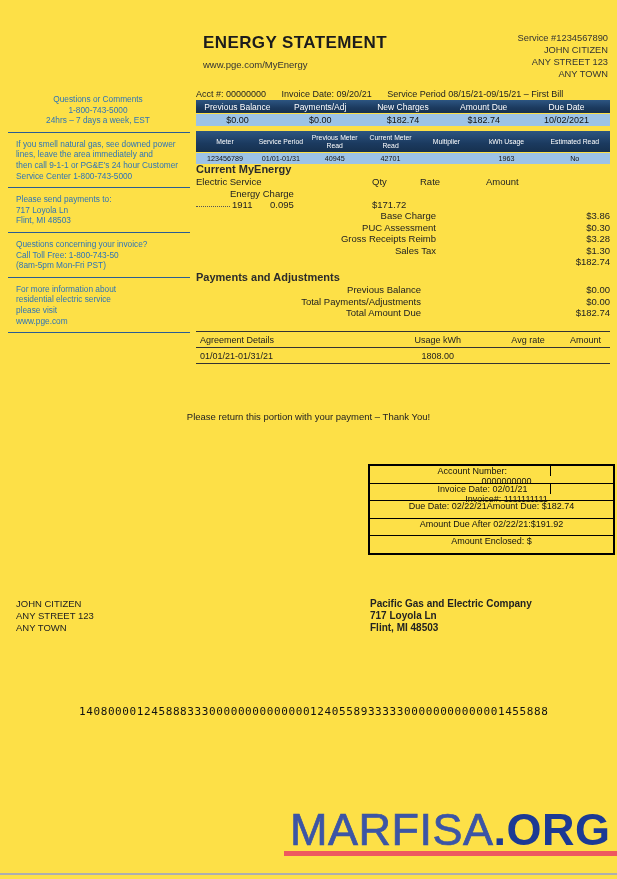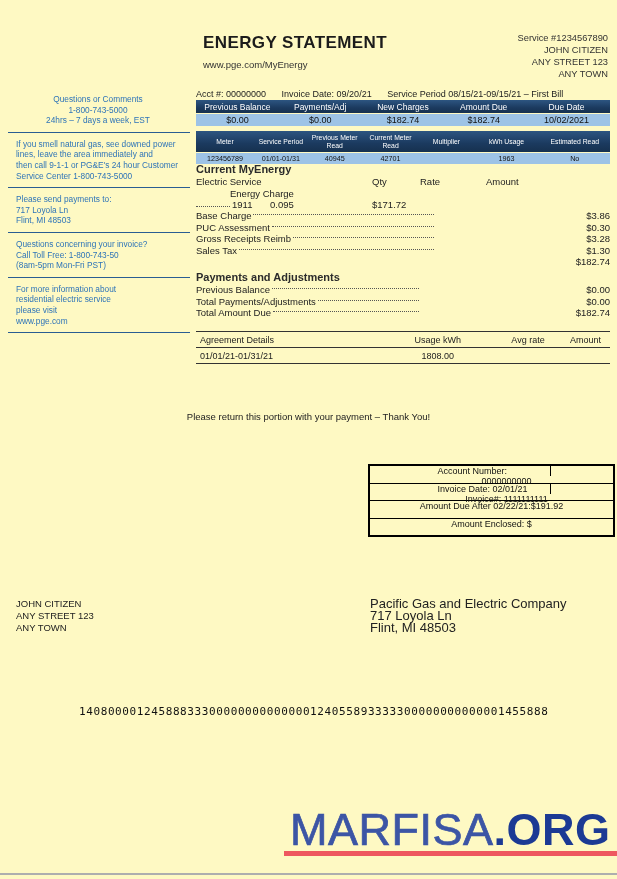--- a/index.html
+++ b/index.html
@@ -1,16 +1,16 @@
 <!DOCTYPE html>
 <html><head>
 <meta charset="utf-8">
 <style>
   html,body{margin:0;padding:0;background:#e9e9e9;}
-  .page{position:relative;width:617px;height:879px;background:#fef9c3;overflow:hidden;
+  .page{position:relative;width:617px;height:879px;background:#fde047;overflow:hidden;
         font-family:"Liberation Sans", sans-serif;color:#222;margin:0 auto;}
   
   .doc-title{position:absolute;left:203px;top:33px;font-size:17px;font-weight:bold;color:#1c1c1c;letter-spacing:.4px;}
   .doc-site{position:absolute;left:203px;top:59px;font-size:9.5px;color:#333;}
   .svc-block{position:absolute;right:9px;top:32px;text-align:right;font-size:9.3px;line-height:12px;color:#333;}
   
   .sidebar{position:absolute;left:8px;top:94px;width:182px;font-size:8.3px;line-height:10.6px;color:#2e74b8;}
   .sb-center{text-align:center;}
   .sb-div{border-top:1px solid #2a5d92;margin:6px 0 6px 0;}
   .sb-block{padding-left:8px;padding-right:2px;}
@@ -35,21 +35,21 @@
   .sec-title{font-size:11px;font-weight:bold;color:#2b2b2b;height:13px;}
   .es-row{position:relative;height:12px;}
   .es-row .col{position:absolute;top:0;}
   .energy-lbl{margin-left:34px;height:11px;}
   .energy-line{position:relative;height:11px;}
   .energy-line .pdots{position:absolute;left:0;top:7px;width:34px;border-bottom:1.6px dotted #555;}
   .energy-line .q{position:absolute;left:36px;}
   .energy-line .r{position:absolute;left:74px;}
   .energy-line .a{position:absolute;left:176px;}
   .crow{display:flex;align-items:baseline;height:11.6px;}
-  .crow .lwrap{display:flex;width:240px;align-items:center;}
+  .crow .lwrap{display:flex;width:240px;align-items:flex-end;flex-direction:column;}
   .crow .lbl{white-space:nowrap;}
   .crow .dots{flex:1;border-bottom:1.6px dotted #555;margin:0 2px 2px 2px;}
   .crow .sp{flex:1;}
   .crow .amt{text-align:right;white-space:nowrap;}
   .crow.pay .lwrap{width:225px;}
   .subtotal{display:flex;justify-content:flex-end;height:11.6px;}
   .pay-title{margin-top:3px;}
   
   .agreement{position:absolute;left:196px;top:331px;width:414px;font-size:9px;color:#222;}
   .ag-head{display:flex;border-top:1.4px solid #333;border-bottom:1.4px solid #333;padding:3px 0 2px 0;}
@@ -62,21 +62,21 @@
   .return-note{position:absolute;left:0;top:411px;width:617px;text-align:center;font-size:9.5px;color:#222;}
   
   .stub{position:absolute;left:368px;top:464px;width:243px;border:2px solid #000;font-size:9px;color:#111;}
   .stub-row{display:flex;height:16.5px;align-items:center;border-bottom:1.5px solid #000;flex-direction:column;}
   .stub-row:last-child{border-bottom:none;}
   .stub .cl{width:112px;padding-left:5px;border-right:1.5px solid #000;height:100%;display:flex;align-items:center;}
   .stub .cr{flex:1;padding-left:6px;margin-left:24px;}
   .stub .spread{display:flex;flex:1;justify-content:space-between;padding:0 5px;}
   
   .mail-left{position:absolute;left:16px;top:598px;font-size:9.5px;line-height:12px;color:#222;}
-  .mail-right{position:absolute;left:370px;top:598px;font-size:13px;line-height:12px;color:#222;}
+  .mail-right{position:absolute;left:370px;top:598px;font-size:10px;line-height:12px;color:#222;font-weight:bold;}
   
   .ocr{position:absolute;left:79px;top:705px;font-family:"DejaVu Sans Mono", monospace;
        font-size:11px;letter-spacing:0.6px;color:#111;}
   
   .logo{position:absolute;left:290px;top:804px;font-size:45px;letter-spacing:0.5px;white-space:nowrap;}
   .logo .lm{color:#3c55a5;-webkit-text-stroke:0.7px #3c55a5;}
   .logo .lt{color:#1c3a94;font-weight:bold;}
   .logo-underline{position:absolute;left:284px;top:851px;width:333px;height:5px;background:#ee585f;}
   .bottom-line{position:absolute;left:0;top:873px;width:617px;height:2px;background:#aeaeae;}
 </style>
@@ -272,20 +272,26 @@
     <div class="stub-row">
       <div class="cl">Account Number:</div>
       <div class="cr">0000000000</div>
     </div>
     <div class="stub-row">
       <div class="cl">Invoice Date: 02/01/21</div>
       <div class="cr">Invoice#: 1111111111</div>
     </div>
     <div class="stub-row">
       <div class="spread">
+        <span>Due Date: 02/22/21</span>
+        <span>Amount Due: $182.74</span>
+      </div>
+    </div>
+    <div class="stub-row">
+      <div class="spread">
         <span>Amount Due After 02/22/21:</span>
         <span>$191.92</span>
       </div>
     </div>
     <div class="stub-row">
       <div class="spread">
         <span>Amount Enclosed: $</span>
       </div>
     </div>
   </div>

